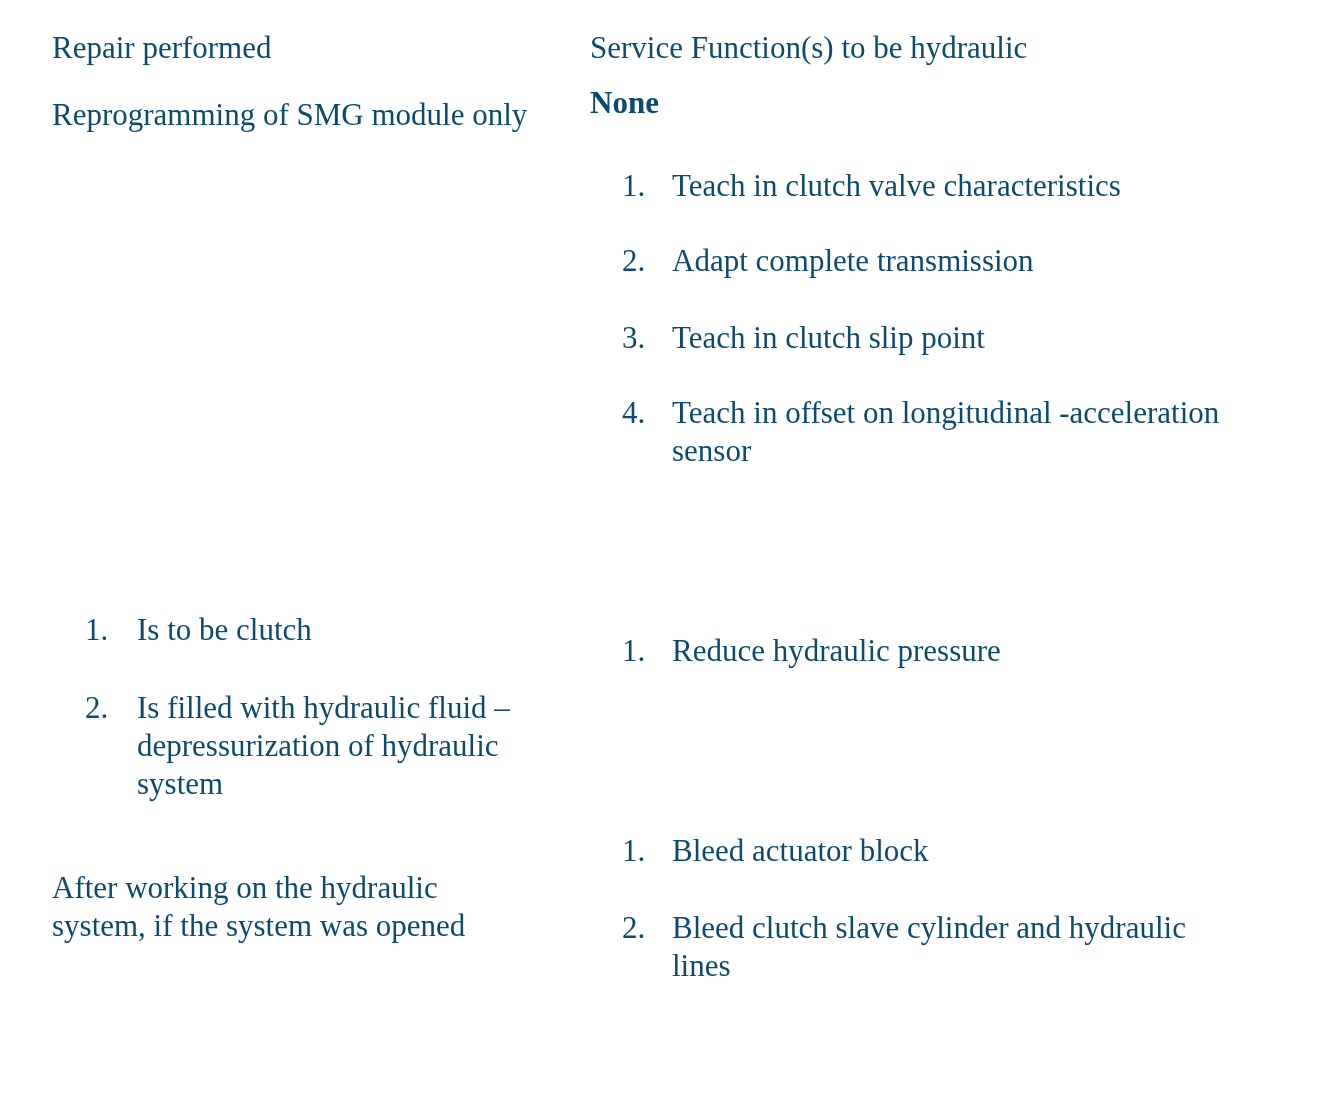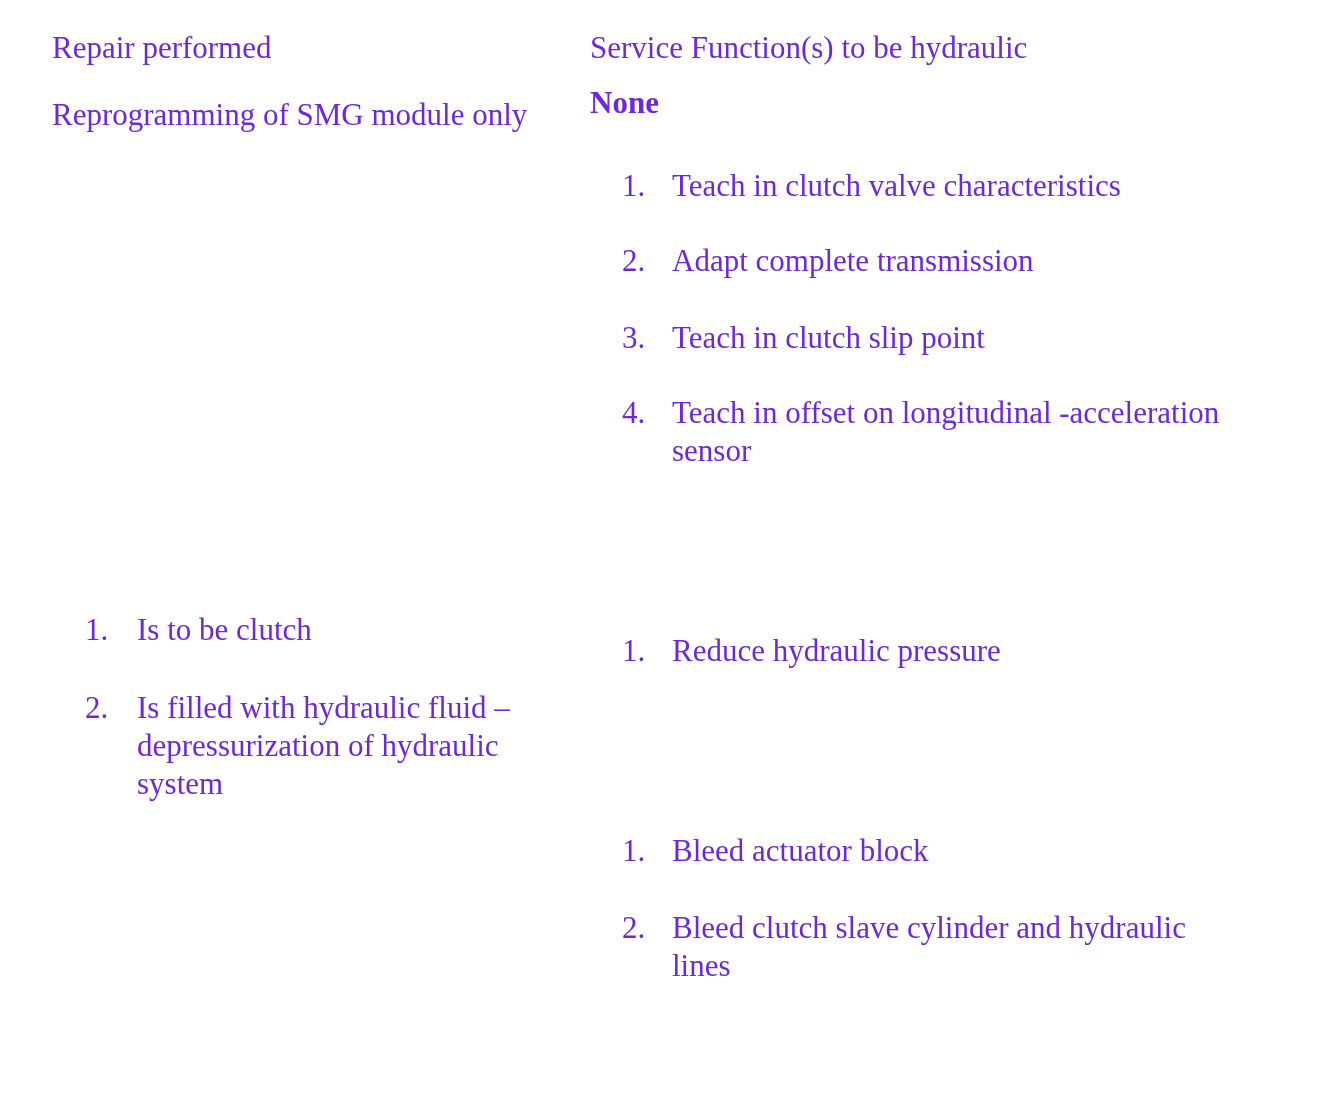--- a/index.html
+++ b/index.html
@@ -5,21 +5,21 @@
   html, body {
     margin: 0;
     padding: 0;
     background: #ffffff;
   }
   .page {
     position: relative;
     width: 1344px;
     height: 1110px;
     background: #ffffff;
-    color: #6d28d9;
+    color: #0c4a6e;
     font-family: "Liberation Serif", "DejaVu Serif", serif;
     font-size: 31px;
     line-height: 38px;
     overflow: hidden;
   }
   .block {
     position: absolute;
     white-space: pre-line;
   }
   
@@ -88,20 +88,22 @@
     <span class="txt">Is filled with hydraulic fluid –
 depressurization of hydraulic
 system</span>
   </div>
 
   <div class="li right" style="top:632px">
     <span class="num">1.</span>
     <span class="txt">Reduce hydraulic pressure</span>
   </div>
 
+  <div class="block col-left" style="top:869px">After working on the hydraulic
+system, if the system was opened</div>
 
   <div class="li right" style="top:832px">
     <span class="num">1.</span>
     <span class="txt">Bleed actuator block</span>
   </div>
   <div class="li right" style="top:909px">
     <span class="num">2.</span>
     <span class="txt">Bleed clutch slave cylinder and hydraulic
 lines</span>
   </div>

